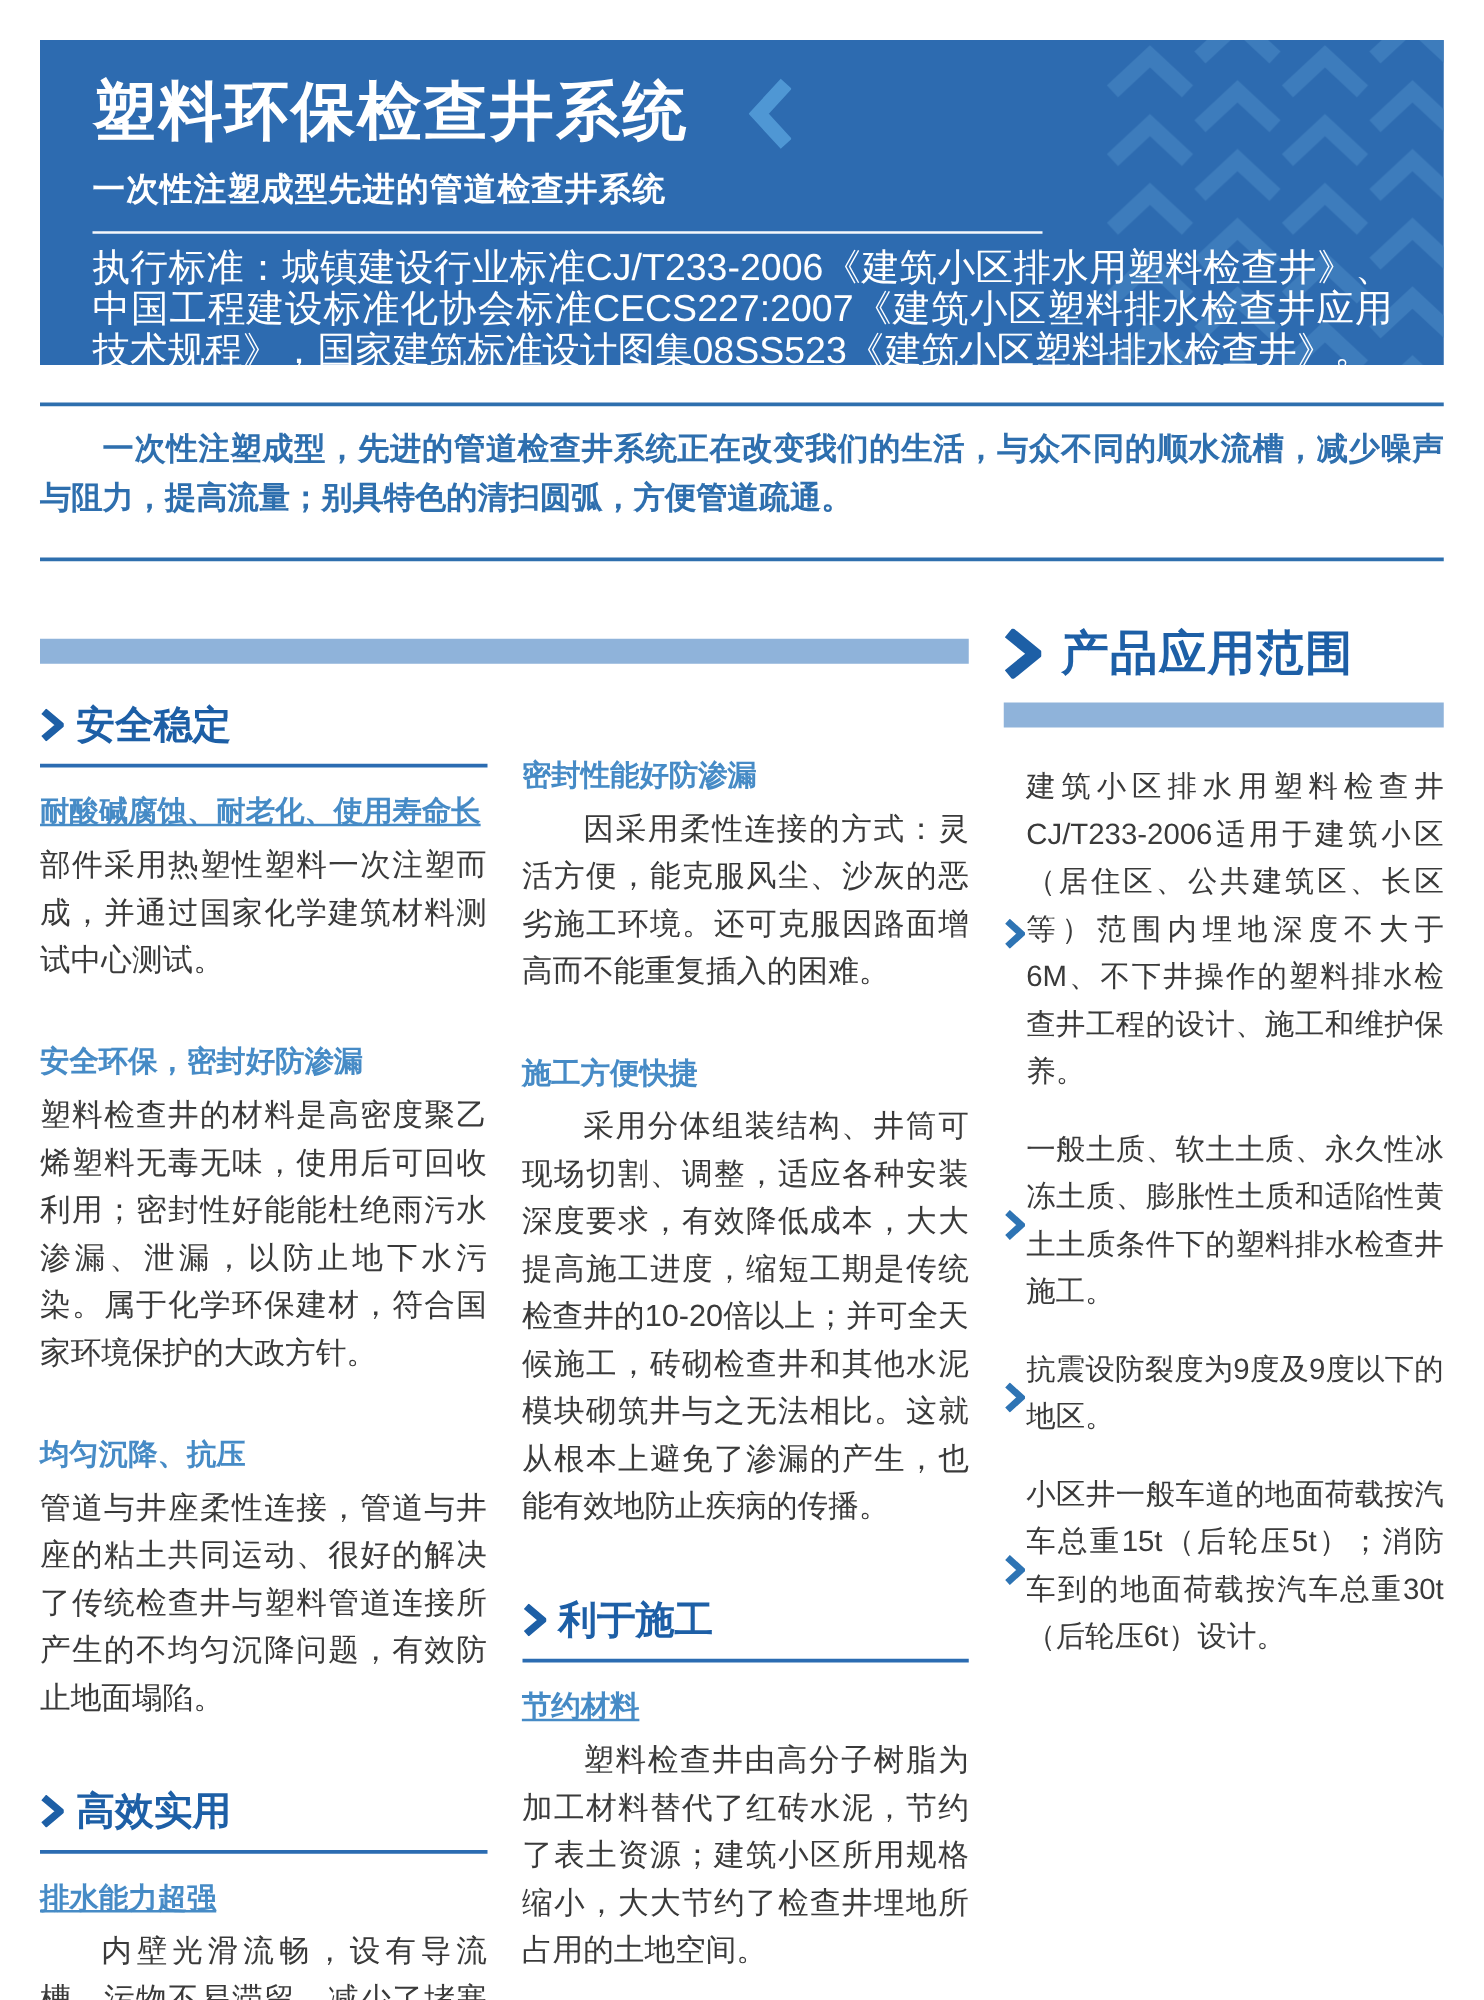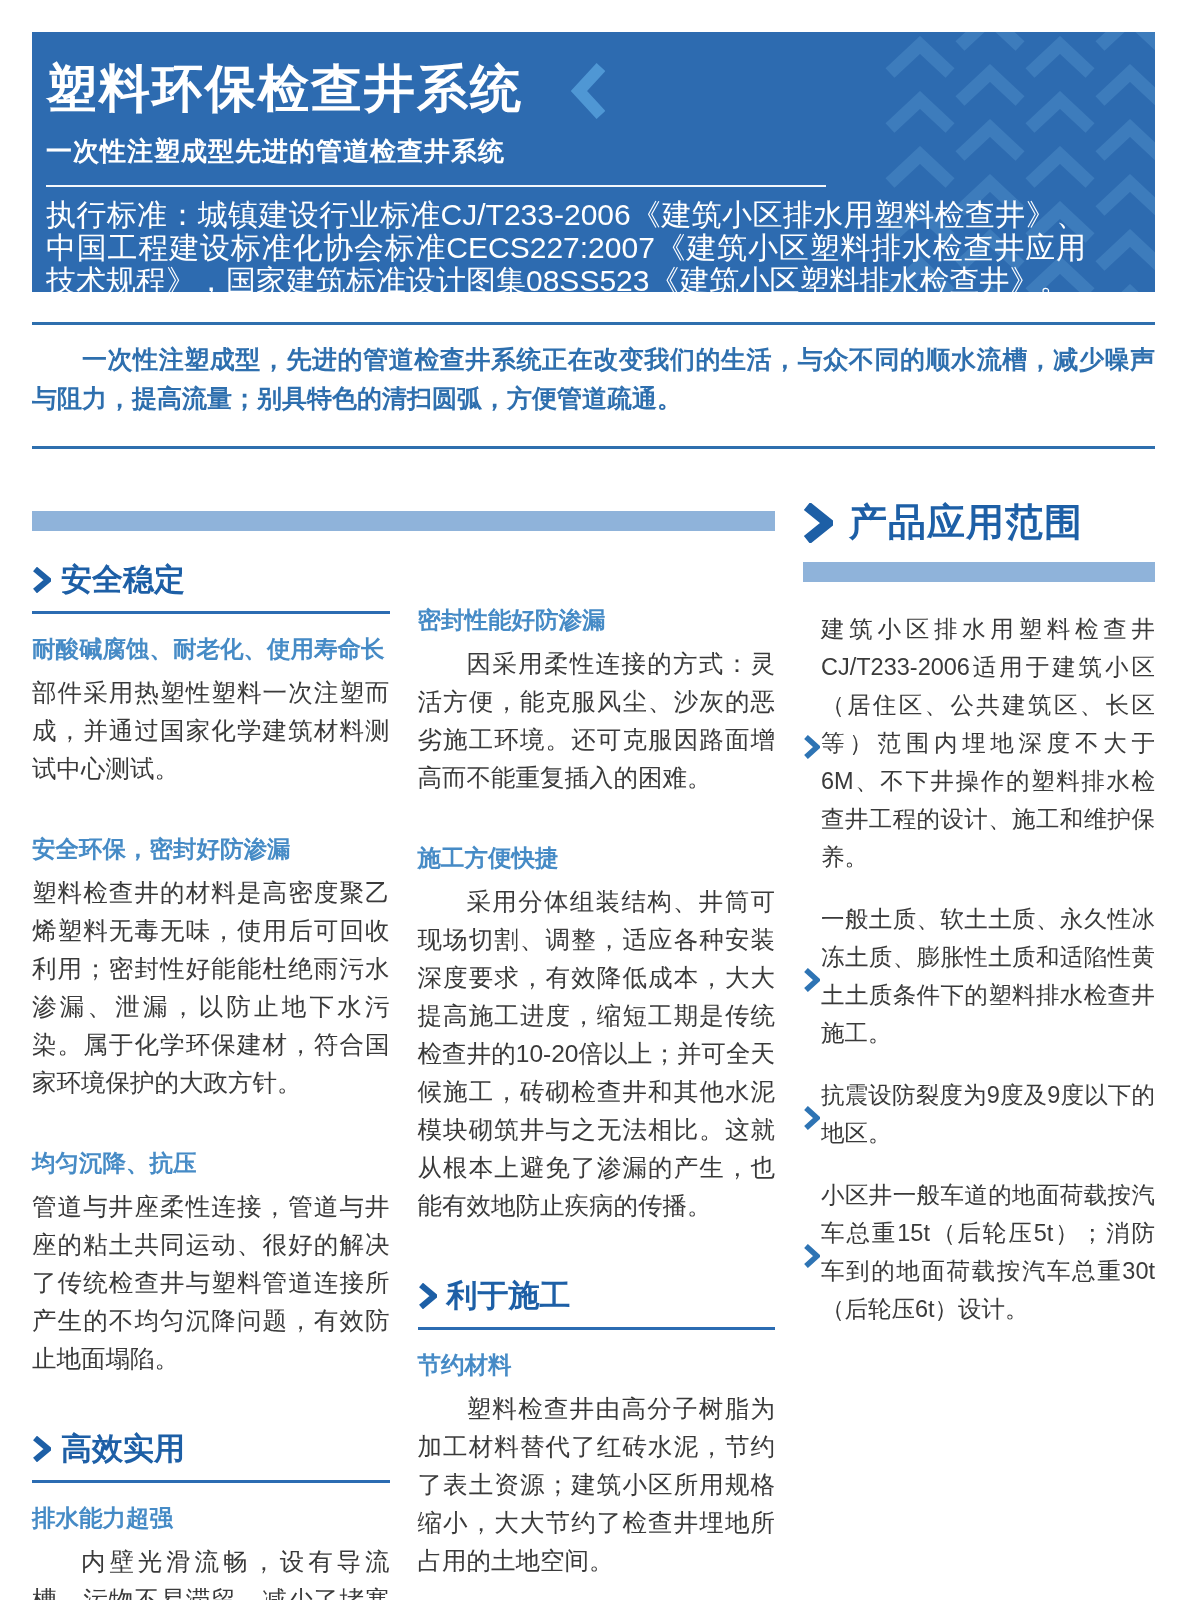--- a/index.html
+++ b/index.html
@@ -1,21 +1,21 @@
 <!DOCTYPE html>
 <html><head>
 <meta charset="utf-8">
 <style>
   * { margin:0; padding:0; box-sizing:border-box; }
   html,body { background:#ffffff; }
   body { font-family:"Liberation Sans","DejaVu Sans",sans-serif; }
   .page { width:1187px; height:1600px; background:#fff; padding:32px 32px 0 32px; overflow:hidden; position:relative; }
 
   
-  .hdr { position:relative; height:260px; background:#2d6bb0; padding:26px 26px 0 14px; overflow:hidden; }
+  .hdr { position:relative; height:260px; background:#2d6bb0; padding:26px 26px 0 42px; overflow:hidden; }
   .hdr-pattern { position:absolute; top:0; right:0; height:260px; width:270px; }
   .hdr-inner { position:relative; z-index:2; }
   .hdr-title-row { display:flex; align-items:center; }
   .hdr-title { color:#ffffff; font-size:51px; font-weight:bold; letter-spacing:2px; line-height:60px; }
   .hdr-mark { margin-left:48px; margin-top:4px; }
   .hdr-sub { color:#ffffff; font-size:26px; font-weight:bold; letter-spacing:1px; margin-top:10px; line-height:42px; }
   .hdr-line { width:72%; height:2px; background:rgba(255,255,255,0.95); margin:13px 0 11px 0; }
   .hdr-std { color:#ffffff; font-size:30px; line-height:33px; font-weight:500; max-width:1040px; text-align:justify; }
 
   
@@ -29,21 +29,21 @@
   .sec-title { font-size:38px; font-weight:bold; color:#1d5fa6; letter-spacing:1px; }
   .bar { height:20px; background:#8fb3da; margin-top:14px; }
 
   .cols { display:grid; grid-template-columns:1fr 1fr; column-gap:28px; margin-top:28px; }
 
   .sub-head { display:flex; align-items:center; gap:10px; border-bottom:3px solid #2b6cb2; padding-bottom:10px; margin-top:50px; }
   .sub-head.first { margin-top:0; }
   .sub-title { font-size:31px; font-weight:bold; color:#1d5fa6; }
 
   .feature { color:#468bc6; font-size:23.5px; font-weight:bold; line-height:34px; margin-top:44px; margin-bottom:8px; }
-  .sub-head + .feature { margin-top:18px; }
+  .sub-head + .feature { margin-top:18px;text-decoration:underline; }
 
   .para { color:#3a3a3a; font-size:24.5px; line-height:38px; text-align:justify; font-weight:500; }
   .para.indent { text-indent:2em; }
 
   
   .bullets { margin-top:28px; }
   .bullet { display:flex; align-items:center; gap:1px; margin-bottom:24px; }
   .bullet svg { flex:0 0 auto; margin-top:8px; }
   .bullet-text { color:#3a3a3a; font-size:23.5px; line-height:38px; text-align:justify; font-weight:500; }
 </style>

